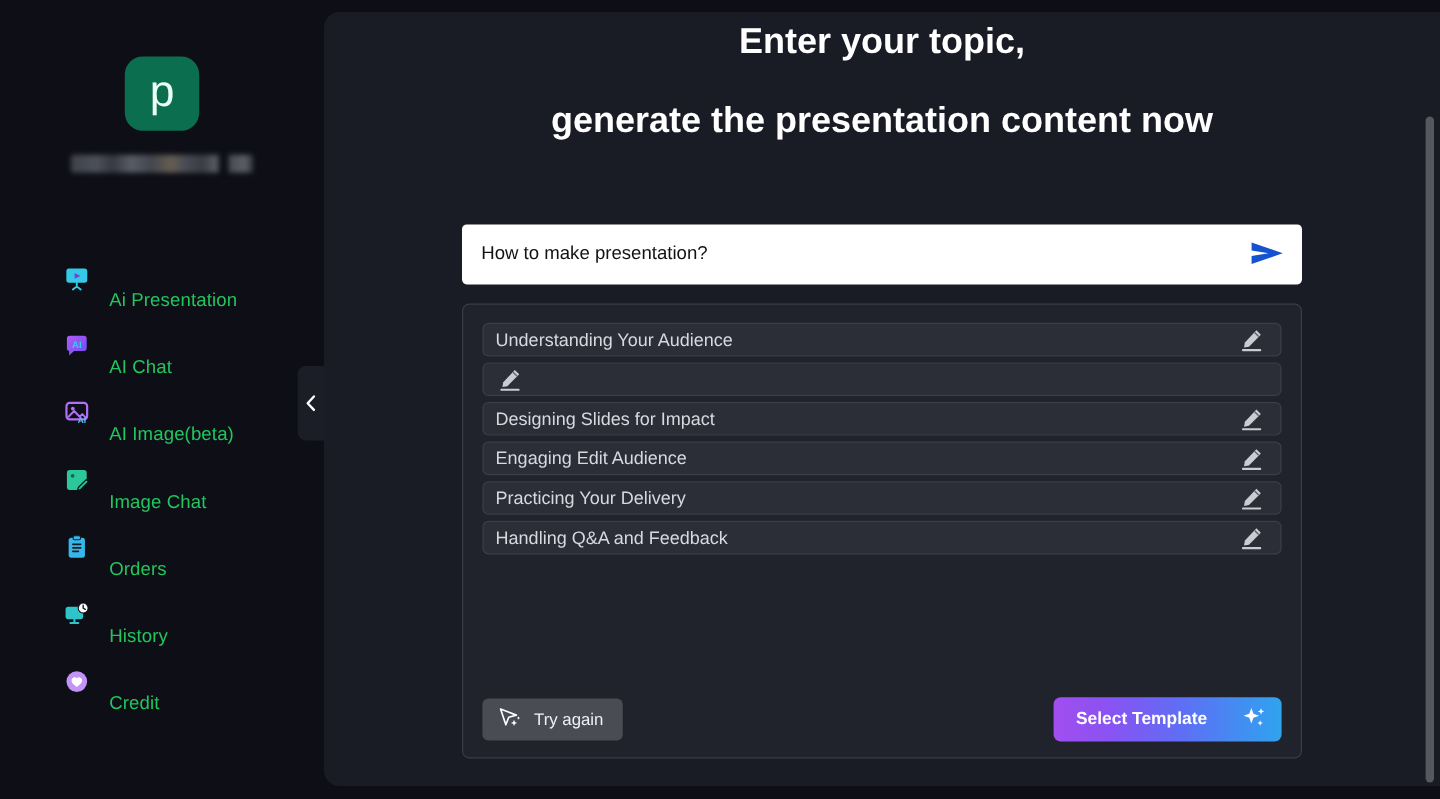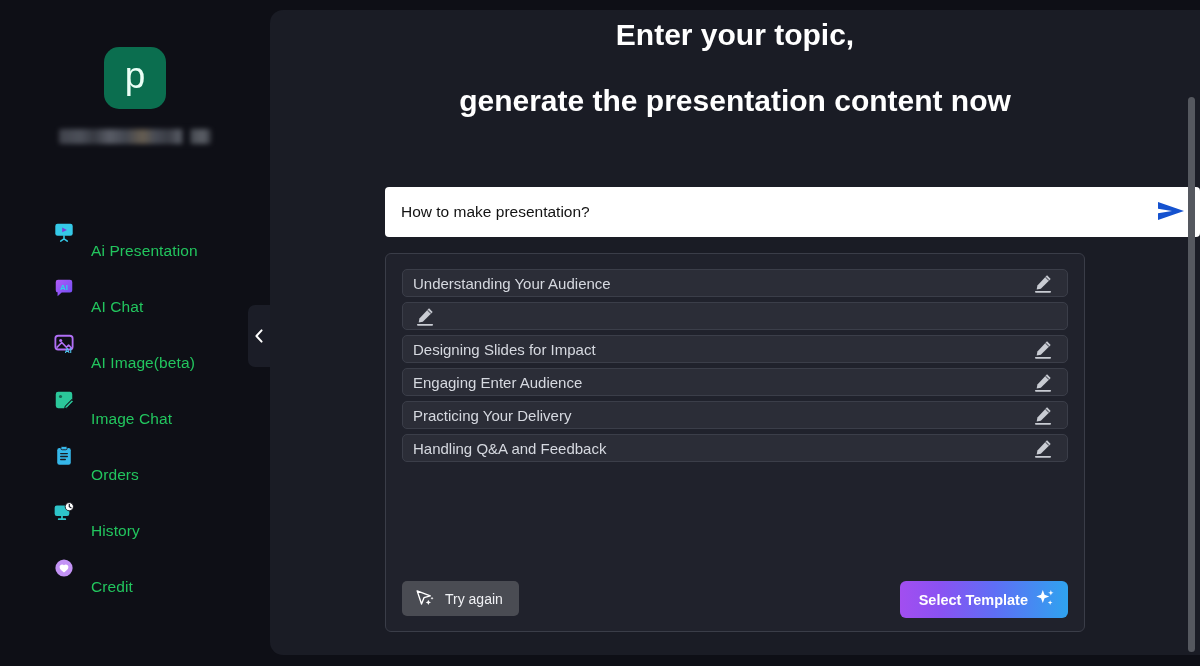--- a/index.html
+++ b/index.html
@@ -72,21 +72,21 @@
     width:100%; text-align:center;
     color:#ffffff; font-weight:bold;
     font-size:30px; line-height:1.0;
   }
   .headline.l1 { margin-top:10px; }
   .headline.l2 { margin-top:36px; }
 
   
   #search-box {
     position:absolute; left:115px; top:177px;
-    width:815px; height:50px;
+    width:700px; height:50px;
     background:#ffffff; border-radius:4px;
     display:flex; align-items:center;
   }
   #search-input {
     flex:1; border:none; outline:none; background:transparent;
     font-family:"Liberation Sans", sans-serif;
     font-size:15.5px; color:#121212;
     padding-left:16px;
   }
   #send-button {
@@ -113,33 +113,33 @@
     padding:0 12px 0 10px;
     cursor:pointer;
   }
   .outline-text { color:#d6d9e0; font-size:15px; flex:1; }
   .edit-icon { width:24px; height:24px; display:flex; align-items:center; justify-content:center; cursor:pointer; }
 
   
   #outline-footer {
     position:absolute; left:16px; right:16px; bottom:14px;
     height:36px;
-    display:flex; justify-content:space-between;
+    display:flex; align-items:center; justify-content:space-between;
   }
   #try-again-button {
     height:35px; padding:0 16px 0 12px;
     background:#4a4c53; border:none; border-radius:5px;
     display:flex; align-items:center; gap:10px; cursor:pointer;
   }
   #try-again-button .lbl { color:#f0f1f4; font-size:14px; }
   #select-template-button {
     height:37px; padding:0 12px 0 19px;
     background:linear-gradient(90deg,#a24ef0 0%,#8a52f2 24%,#5f6ef5 56%,#2fa3ef 100%);
     border:none; border-radius:6px;
-    display:flex; align-items:center; gap:6px; cursor:pointer;
+    display:flex; align-items:center; gap:28px; cursor:pointer;
   }
   #select-template-button .lbl { color:#ffffff; font-size:14.5px; font-weight:bold; }
 
   
   #scrollbar-track {
     position:absolute; left:1187px; top:10px;
     width:10px; height:645px; background:transparent; z-index:8;
   }
   #scrollbar-thumb {
     position:absolute; left:1188px; top:97px;
@@ -301,21 +301,21 @@
         <span class="edit-icon">
           <svg width="22" height="22" viewBox="0 0 24 24">
             <path d="M16.4 3.6 L20.4 7.6 L9.6 18.4 L5.1 19.2 L5.9 14.7 Z" fill="#c9ccd3"></path>
             <path d="M14.8 5.6 L18.4 9.2" stroke="#5a5d66" stroke-width="1.2"></path>
             <rect x="3.2" y="20.6" width="17.6" height="1.9" rx=".9" fill="#c9ccd3"></rect>
           </svg>
         </span>
       </div>
 
       <div class="outline-item">
-        <span class="outline-text">Engaging Enter Audience</span>
+        <span class="outline-text">Engaging Edit Audience</span>
         <span class="edit-icon">
           <svg width="22" height="22" viewBox="0 0 24 24">
             <path d="M16.4 3.6 L20.4 7.6 L9.6 18.4 L5.1 19.2 L5.9 14.7 Z" fill="#c9ccd3"></path>
             <path d="M14.8 5.6 L18.4 9.2" stroke="#5a5d66" stroke-width="1.2"></path>
             <rect x="3.2" y="20.6" width="17.6" height="1.9" rx=".9" fill="#c9ccd3"></rect>
           </svg>
         </span>
       </div>
 
       <div class="outline-item">

